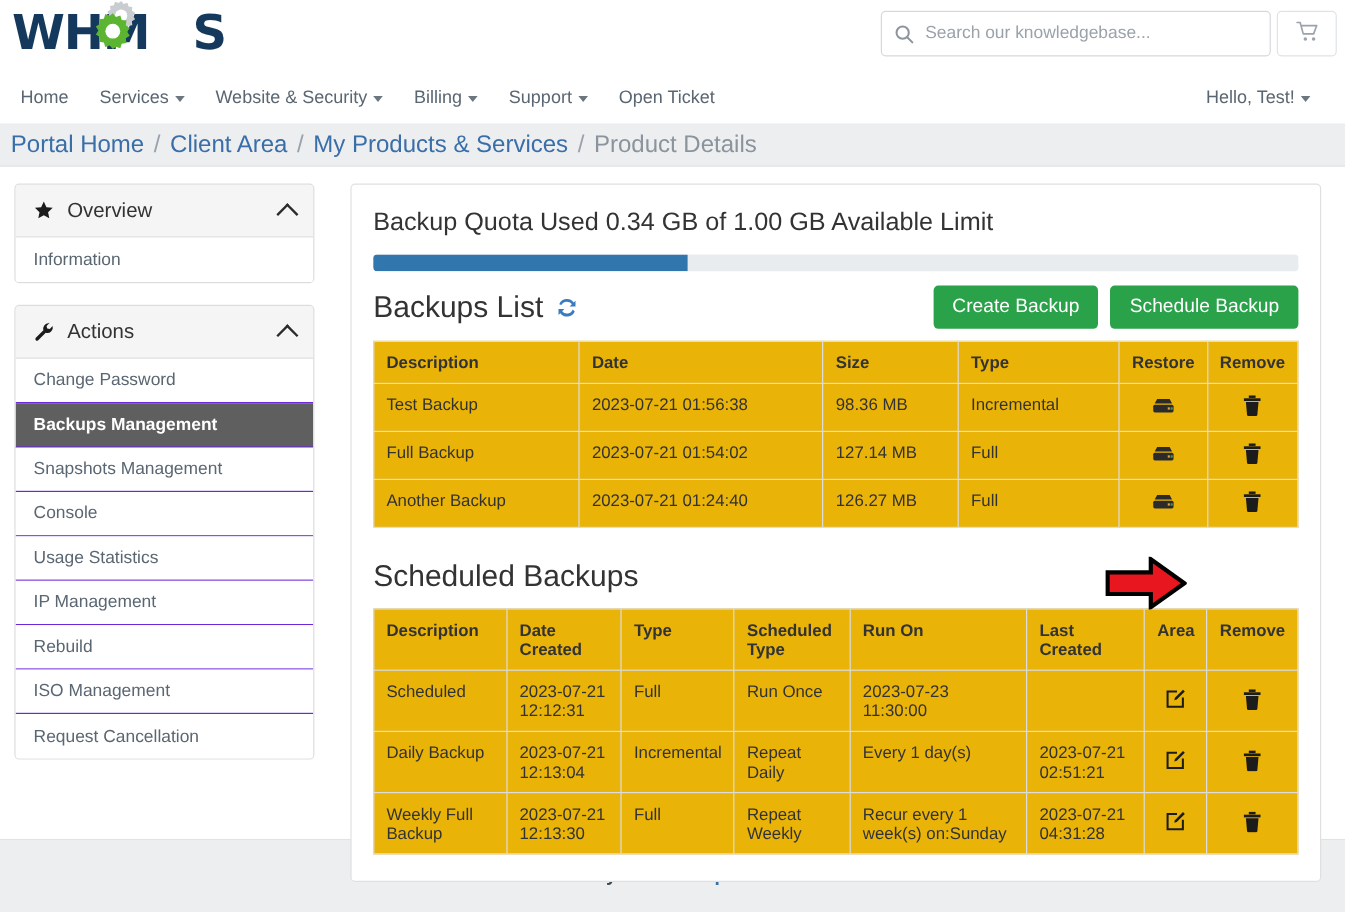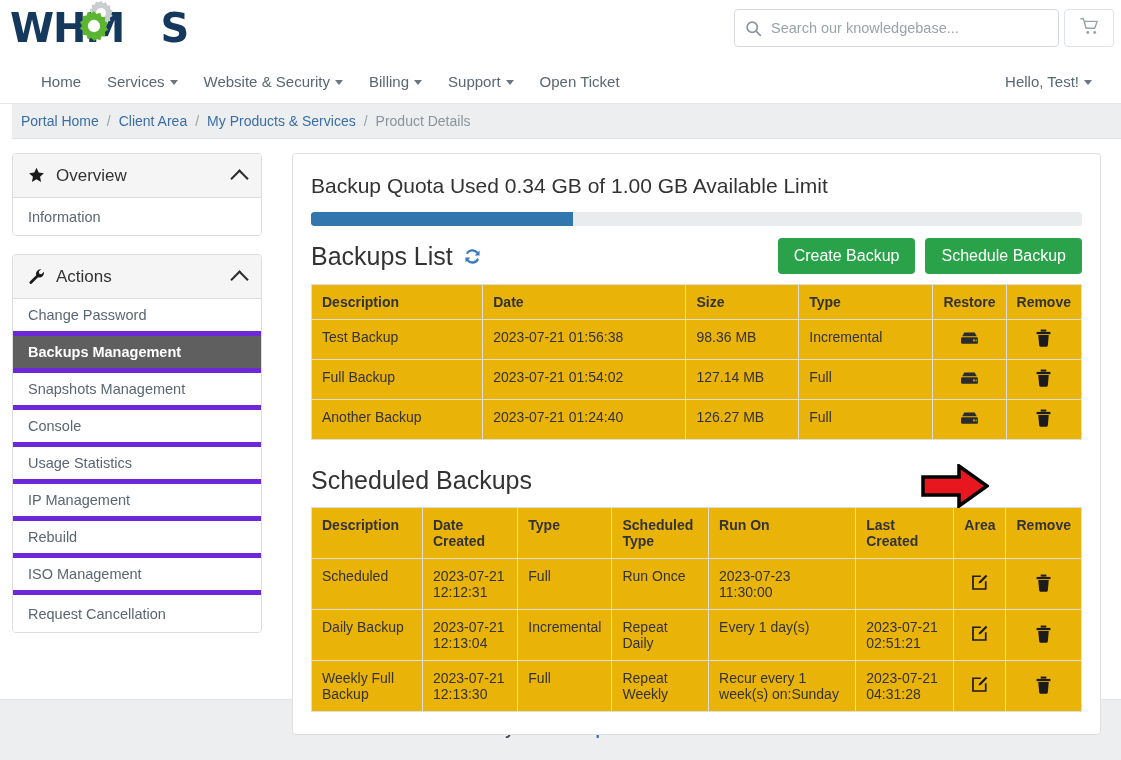--- a/index.html
+++ b/index.html
@@ -89,21 +89,21 @@
   }
 
   
   .navbar {
     position: relative;
     height: 44px;
     background: #ffffff;
     border-bottom: 1px solid #e6e8ea;
     display: flex;
     align-items: center;
-    padding-left: 28px;
+    padding-left: 4px;
   }
   .nav-item {
     display: flex;
     align-items: center;
     gap: 5px;
     padding: 0 13px;
     font-size: 15px;
     color: #5a6672;
     cursor: pointer;
     height: 44px;
@@ -126,23 +126,22 @@
   }
 
   
   .breadcrumb {
     height: 35px;
     background: #eceef0;
     border-bottom: 1px solid #dfe2e5;
     display: flex;
     align-items: center;
     padding-left: 9px;
-    font-size: 14px;
+    font-size: 20px;
     gap: 0;
-    margin-left: 12px;
   }
   .bc-link { color: #3a6ea8; cursor: pointer; }
   .bc-sep { color: #9aa2aa; margin: 0 8px; }
   .bc-current { color: #8b949c; }
 
   
   .page {
     position: relative;
     height: 560px;
     background: #ffffff;
@@ -187,21 +186,21 @@
     transform: rotate(45deg);
     margin-top: 5px;
   }
   .list-item {
     height: 37px;
     display: flex;
     align-items: center;
     padding: 0 15px;
     font-size: 14.5px;
     color: #5a6672;
-    border-bottom: 5px solid #6d28d9;
+    border-bottom: 1px solid #6d28d9;
     cursor: pointer;
     background: #fff;
   }
   .list-item:last-child { border-bottom: none; }
   .list-item.active {
     background: #5f5f5f;
     color: #ffffff;
     font-weight: bold;
   }
 

